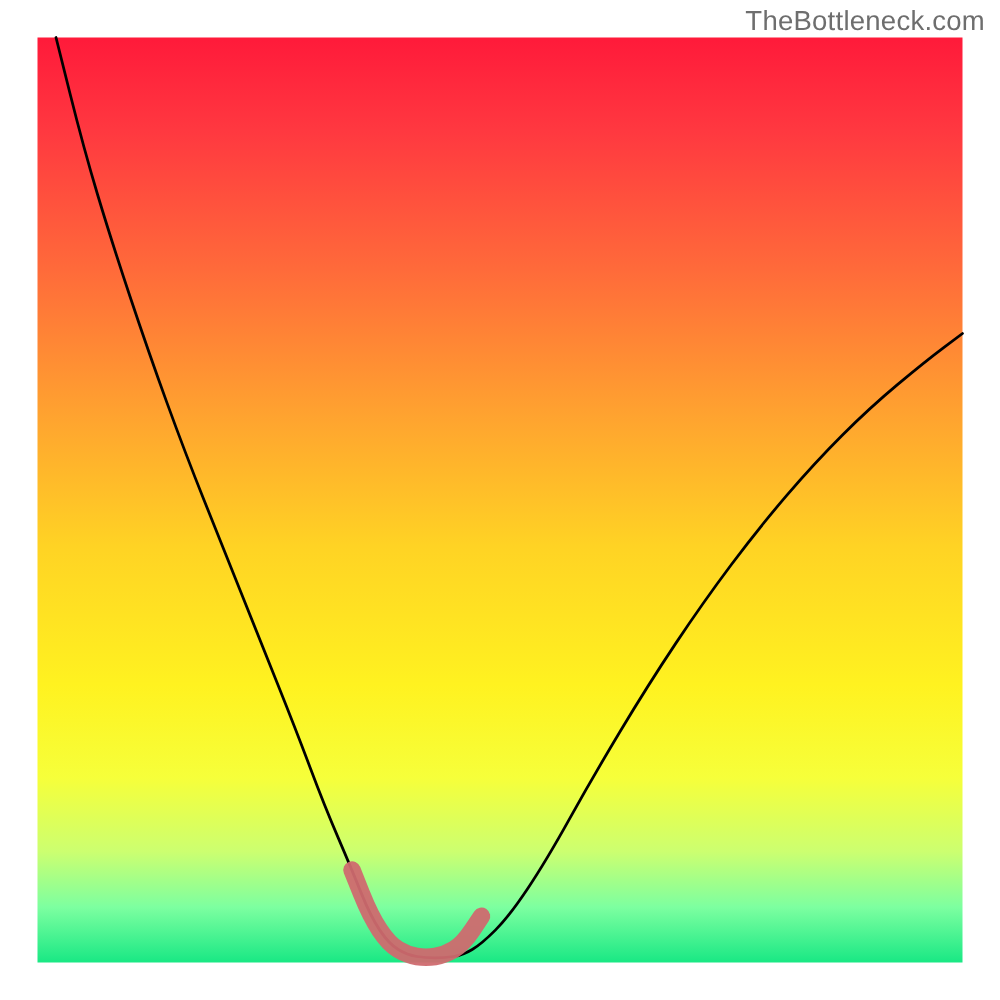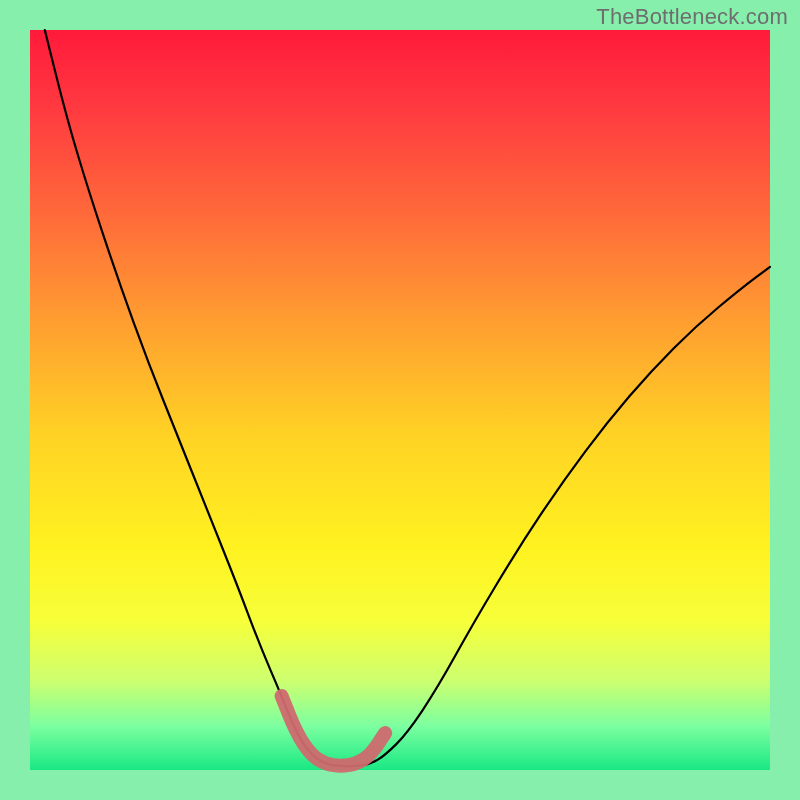--- a/index.html
+++ b/index.html
@@ -7,21 +7,21 @@
     padding: 0;
     width: 800px;
     height: 800px;
     background: #000;
     overflow: hidden;
   }
   .frame {
     position: relative;
     width: 800px;
     height: 800px;
-    background: #86efac;
+    background: #ffffff;
   }
   .watermark {
     position: absolute;
     top: 4px;
     right: 12px;
     font-family: Arial, Helvetica, sans-serif;
     font-size: 22px;
     font-weight: 500;
     color: #6e6e6e;
     z-index: 10;

